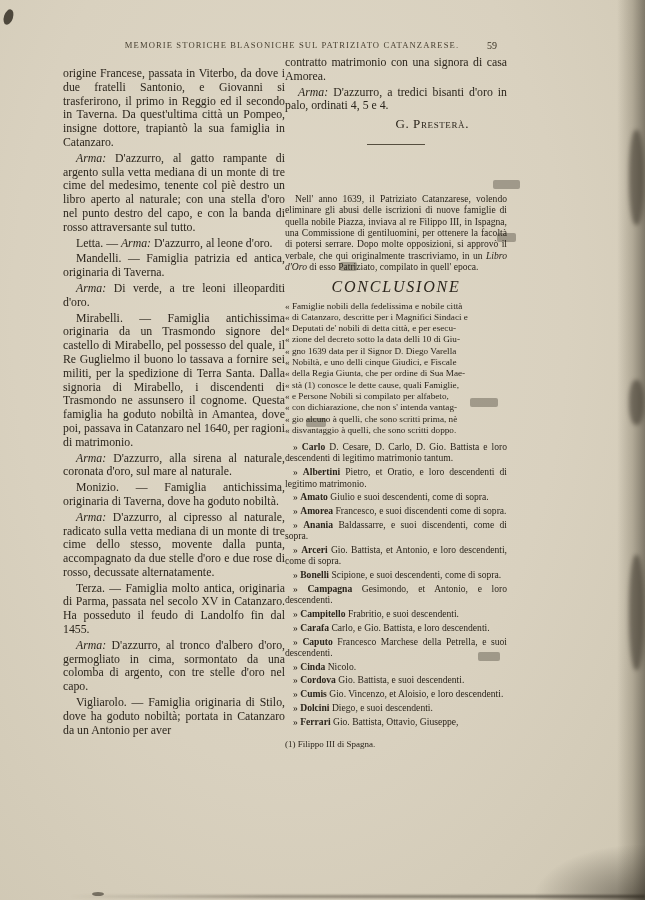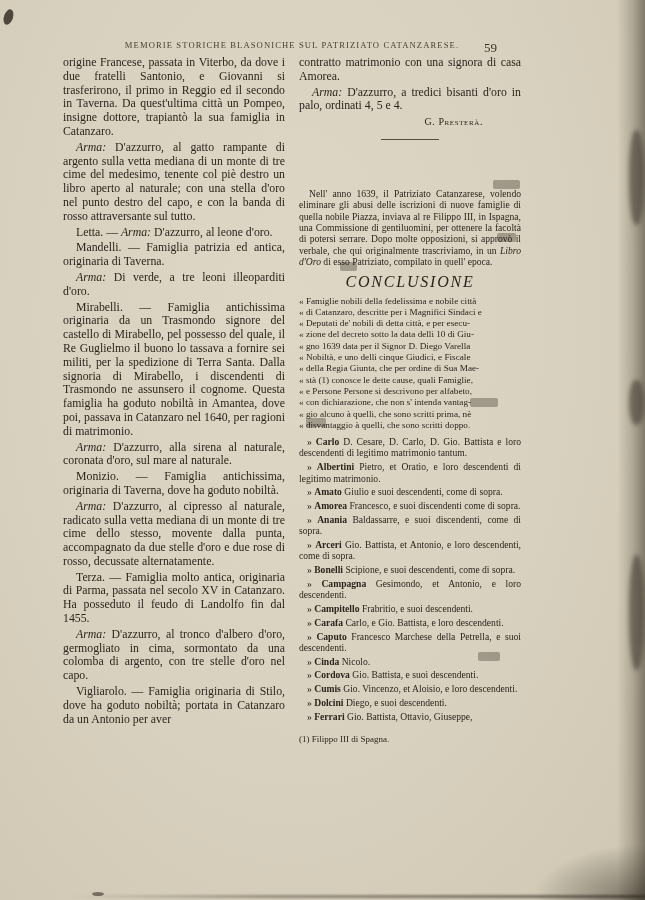--- a/index.html
+++ b/index.html
@@ -16,34 +16,34 @@
     position: absolute; inset: 0;
     background: radial-gradient(ellipse at 45% 35%, #ded7c6 0%, #d9d1bf 55%, #cfc7b3 100%);
   }
   .content { position: absolute; left: 63px; top: 40px; width: 458px; }
 
   .header { position: relative; height: 16px; }
   .running-title {
     text-align: center; font-size: 8.6px; letter-spacing: 1.1px;
     color: #473f30; white-space: nowrap;
   }
-  .page-number { position: absolute; right: 24px; top: 0; font-size: 13px; color: #3a3325; }
-
-  .columns { display: flex; gap: 14px; align-items: flex-start; }
+  .page-number { position: absolute; right: 24px; top: 0; font-size: 10px; color: #3a3325; }
+
+  .columns { display: flex; align-items: center; }
   .col { width: 222px; }
 
   .body-text p { margin: 0 0 2px; text-align: justify; font-size: 11.8px; line-height: 13.8px; }
   .para { text-indent: 13px; }
   .noindent { text-indent: 0 !important; }
   b.lead { font-weight: normal; }
   i.arma { font-style: italic; }
 
   .signature {
     text-align: right; padding-right: 38px; margin: 3px 0 4px;
-    font-variant: small-caps; letter-spacing: 0.6px; font-size: 10px;
+    font-variant: small-caps; letter-spacing: 0.6px; font-size: 13px;
   }
   .rule { width: 58px; border-top: 1px solid #554e3f; margin: 12px auto 13px; }
 
   .small { font-size: 9.6px; line-height: 11.3px; margin-top: 48px; }
   .small p { font-size: 9.6px; line-height: 11.3px; margin: 0; }
   .intro { text-align: justify; text-indent: 10px; }
   .conclusione {
     text-align: center; font-style: italic; font-weight: normal;
     letter-spacing: 1.8px; font-size: 16px; margin: 9px 0 8px;
   }
@@ -144,21 +144,21 @@
 
           <div class="quote-block">
             <div class="quote-line">« Famiglie nobili della fedelissima e nobile città</div>
             <div class="quote-line">« di Catanzaro, descritte per i Magnifici Sindaci e</div>
             <div class="quote-line">« Deputati de' nobili di detta città, e per esecu-</div>
             <div class="quote-line">« zione del decreto sotto la data delli 10 di Giu-</div>
             <div class="quote-line">« gno 1639 data per il Signor D. Diego Varella</div>
             <div class="quote-line">« Nobiltà, e uno delli cinque Giudici, e Fiscale</div>
             <div class="quote-line">« della Regia Giunta, che per ordine di Sua Mae-</div>
             <div class="quote-line">« stà (1) conosce le dette cause, quali Famiglie,</div>
-            <div class="quote-line">« e Persone Persone si descrivono per alfabeto,</div>
+            <div class="quote-line">« e Persone Nobili si compilato per alfabeto,</div>
             <div class="quote-line">« con dichiarazione, che non s' intenda vantag-</div>
             <div class="quote-line">« gio alcuno à quelli, che sono scritti prima, nè</div>
             <div class="quote-line">« disvantaggio à quelli, che sono scritti doppo.</div>
           </div>
 
           <div class="entries">
             <p class="entry"><span>» </span><b>Carlo</b><span> D. Cesare, D. Carlo, D. Gio. Battista e loro descendenti di legitimo matrimonio tantum.</span></p>
             <p class="entry"><span>» </span><b>Albertini</b><span> Pietro, et Oratio, e loro descendenti di legitimo matrimonio.</span></p>
             <p class="entry"><span>» </span><b>Amato</b><span> Giulio e suoi descendenti, come di sopra.</span></p>
             <p class="entry"><span>» </span><b>Amorea</b><span> Francesco, e suoi discendenti come di sopra.</span></p>

